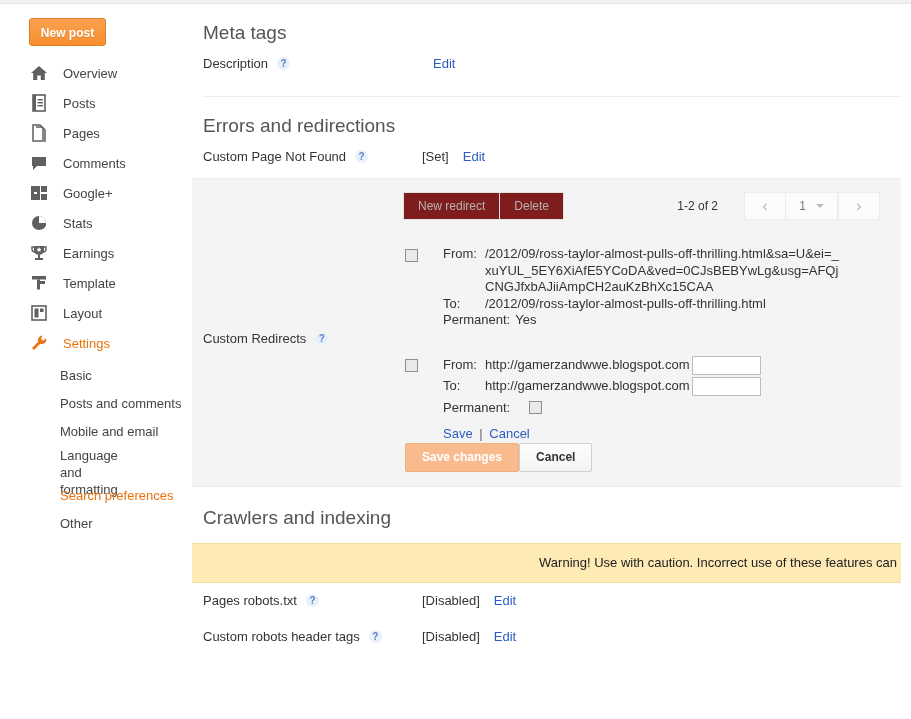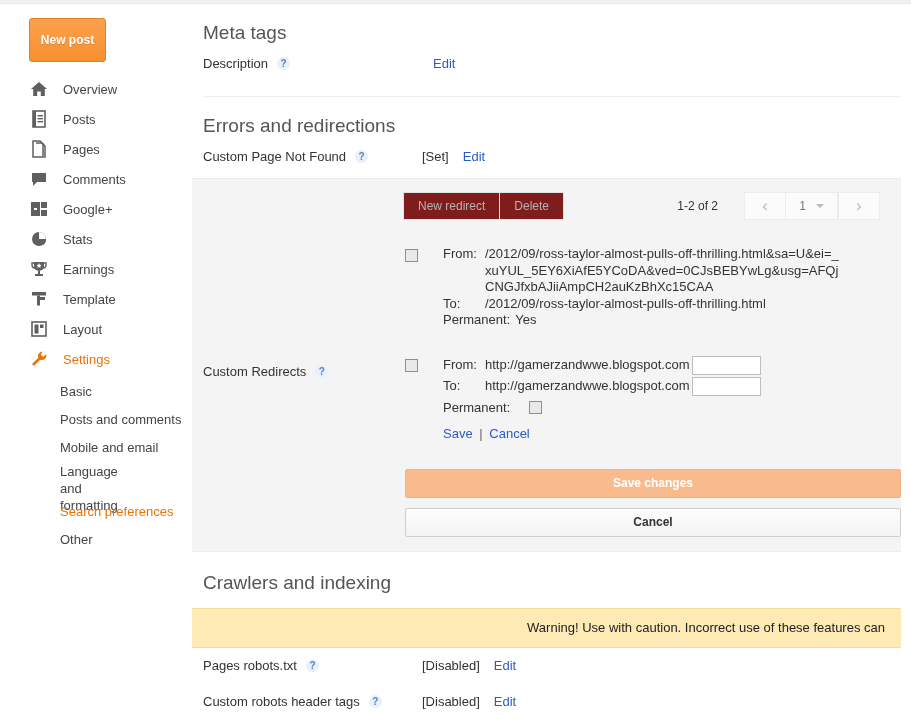--- a/index.html
+++ b/index.html
@@ -21,21 +21,21 @@
     background:#f1f1f1; border-bottom:1px solid #e8e8e8;
   }
 
   
   .sidebar {
     position:absolute; top:4px; left:0; width:202px; height:715px;
     background:#ffffff;
   }
   .new-post-btn {
     display:block; margin:14px 0 0 29px;
-    width:77px; height:44px; line-height:28px;
+    width:77px; height:28px; line-height:28px;
     background:#f90; background:linear-gradient(#fba150,#f78f2e);
     border:1px solid #e08024; border-radius:3px;
     color:#ffffff; font-weight:bold; font-size:12px;
     text-align:center; cursor:pointer; padding:0;
     font-family:"Liberation Sans", sans-serif;
     text-shadow: 0 1px 0 rgba(0,0,0,.12);
   }
   .nav { margin-top:12px; }
   .nav-item {
     display:flex; align-items:center; height:30px;
@@ -132,39 +132,39 @@
   .rd-input {
     width:69px; height:19px; border:1px solid #bdbdbd; background:#fff;
     margin-left:2px; font-size:12px; padding:0 3px;
     font-family:"Liberation Sans", sans-serif;
   }
   .perm-row { display:flex; align-items:center; margin-top:4px; }
   .perm-lbl { width:86px; flex:0 0 86px; }
   .save-cancel { margin-top:10px; }
   .save-cancel .sep { color:#666; margin:0 3px; }
 
-  .action-row { margin-top:26px; padding-left:13px; display:flex; gap:10px;flex-direction:column; }
+  .action-row { padding-left:13px; display:flex; gap:0; }
   .btn-primary {
     height:29px; padding:0 16px; line-height:27px;
     background:#f9bb8e; border:1px solid #f3b183; border-radius:2px;
     color:#ffffff; font-size:12px; font-weight:bold; cursor:default;
     font-family:"Liberation Sans", sans-serif;
   }
   .btn-default {
     height:29px; padding:0 16px; line-height:27px;
     background:linear-gradient(#fdfdfd,#f3f3f3);
     border:1px solid #cfcfcf; border-radius:2px;
     color:#333; font-size:12px; font-weight:bold; cursor:pointer;
     font-family:"Liberation Sans", sans-serif;
   }
 
   .warning {
     background:#fdeab4; border:1px solid #f5dd9a; border-left:none; border-right:none;
     height:40px; display:flex; align-items:center; justify-content:flex-end;
-    padding-right:16px; overflow:hidden; white-space:nowrap;
+    padding-right:4px; overflow:hidden; white-space:nowrap;
     font-size:13px; color:#222;
   }
   .warning span { padding-left:12px; }
 </style>
 </head>
 <body>
 
 <div id="app">
 
   <div class="top-strip"></div>

